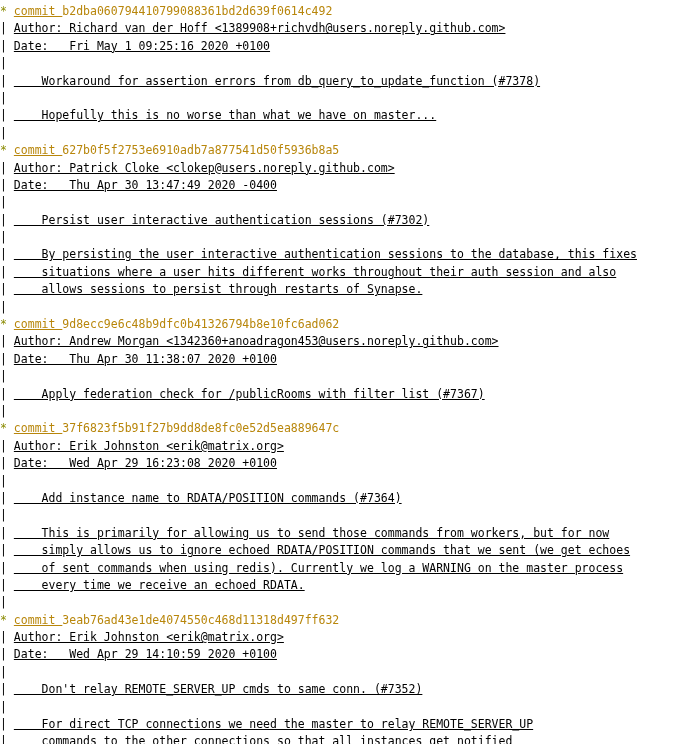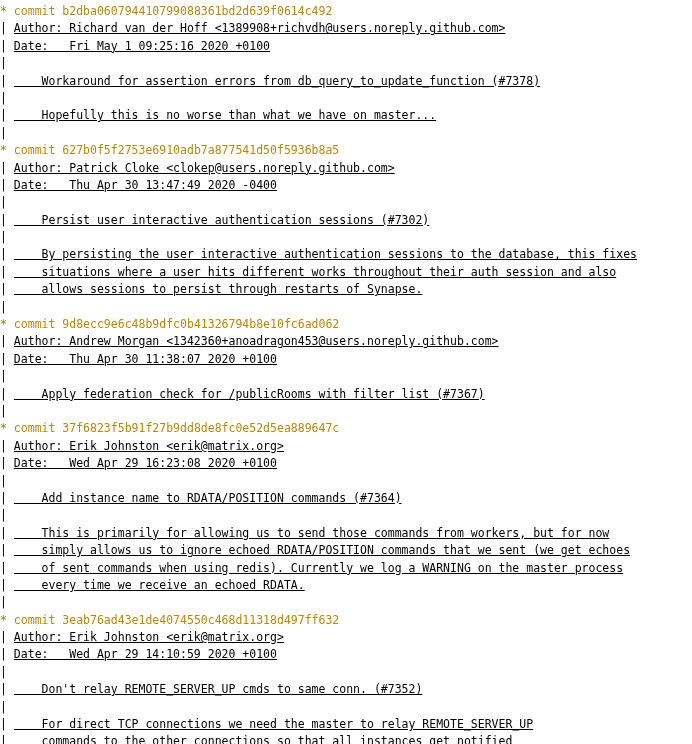--- a/index.html
+++ b/index.html
@@ -29,20 +29,21 @@
     color: #000000;
   }
   .graph-star {
     color: #8a8a00;
   }
   .commit-line .sha {
     color: #b8860b;
   }
   .commit-line .kw {
     color: #b8860b;
+    text-decoration: underline;
   }
   .txt {
     color: #000000;
     text-decoration: underline;
   }
 </style>
 </head>
 <body>
 
 <div id="log"><div class="row commit-line"><span class="graph graph-star">* </span><span class="kw">commit </span><span class="sha">b2dba060794410799088361bd2d639f0614c492</span></div><div class="row"><span class="graph">| </span><span class="txt">Author: Richard van der Hoff &lt;1389908+richvdh@users.noreply.github.com&gt;</span></div><div class="row"><span class="graph">| </span><span class="txt">Date:   Fri May 1 09:25:16 2020 +0100</span></div><div class="row"><span class="graph">| </span><span class="txt"></span></div><div class="row"><span class="graph">| </span><span class="txt">    Workaround for assertion errors from db_query_to_update_function (#7378)</span></div><div class="row"><span class="graph">| </span><span class="txt"></span></div><div class="row"><span class="graph">| </span><span class="txt">    Hopefully this is no worse than what we have on master...</span></div><div class="row"><span class="graph">| </span><span class="txt"></span></div><div class="row commit-line"><span class="graph graph-star">* </span><span class="kw">commit </span><span class="sha">627b0f5f2753e6910adb7a877541d50f5936b8a5</span></div><div class="row"><span class="graph">| </span><span class="txt">Author: Patrick Cloke &lt;clokep@users.noreply.github.com&gt;</span></div><div class="row"><span class="graph">| </span><span class="txt">Date:   Thu Apr 30 13:47:49 2020 -0400</span></div><div class="row"><span class="graph">| </span><span class="txt"></span></div><div class="row"><span class="graph">| </span><span class="txt">    Persist user interactive authentication sessions (#7302)</span></div><div class="row"><span class="graph">| </span><span class="txt"></span></div><div class="row"><span class="graph">| </span><span class="txt">    By persisting the user interactive authentication sessions to the database, this fixes</span></div><div class="row"><span class="graph">| </span><span class="txt">    situations where a user hits different works throughout their auth session and also</span></div><div class="row"><span class="graph">| </span><span class="txt">    allows sessions to persist through restarts of Synapse.</span></div><div class="row"><span class="graph">| </span><span class="txt"></span></div><div class="row commit-line"><span class="graph graph-star">* </span><span class="kw">commit </span><span class="sha">9d8ecc9e6c48b9dfc0b41326794b8e10fc6ad062</span></div><div class="row"><span class="graph">| </span><span class="txt">Author: Andrew Morgan &lt;1342360+anoadragon453@users.noreply.github.com&gt;</span></div><div class="row"><span class="graph">| </span><span class="txt">Date:   Thu Apr 30 11:38:07 2020 +0100</span></div><div class="row"><span class="graph">| </span><span class="txt"></span></div><div class="row"><span class="graph">| </span><span class="txt">    Apply federation check for /publicRooms with filter list (#7367)</span></div><div class="row"><span class="graph">| </span><span class="txt"></span></div><div class="row commit-line"><span class="graph graph-star">* </span><span class="kw">commit </span><span class="sha">37f6823f5b91f27b9dd8de8fc0e52d5ea889647c</span></div><div class="row"><span class="graph">| </span><span class="txt">Author: Erik Johnston &lt;erik@matrix.org&gt;</span></div><div class="row"><span class="graph">| </span><span class="txt">Date:   Wed Apr 29 16:23:08 2020 +0100</span></div><div class="row"><span class="graph">| </span><span class="txt"></span></div><div class="row"><span class="graph">| </span><span class="txt">    Add instance name to RDATA/POSITION commands (#7364)</span></div><div class="row"><span class="graph">| </span><span class="txt"></span></div><div class="row"><span class="graph">| </span><span class="txt">    This is primarily for allowing us to send those commands from workers, but for now</span></div><div class="row"><span class="graph">| </span><span class="txt">    simply allows us to ignore echoed RDATA/POSITION commands that we sent (we get echoes</span></div><div class="row"><span class="graph">| </span><span class="txt">    of sent commands when using redis). Currently we log a WARNING on the master process</span></div><div class="row"><span class="graph">| </span><span class="txt">    every time we receive an echoed RDATA.</span></div><div class="row"><span class="graph">| </span><span class="txt"></span></div><div class="row commit-line"><span class="graph graph-star">* </span><span class="kw">commit </span><span class="sha">3eab76ad43e1de4074550c468d11318d497ff632</span></div><div class="row"><span class="graph">| </span><span class="txt">Author: Erik Johnston &lt;erik@matrix.org&gt;</span></div><div class="row"><span class="graph">| </span><span class="txt">Date:   Wed Apr 29 14:10:59 2020 +0100</span></div><div class="row"><span class="graph">| </span><span class="txt"></span></div><div class="row"><span class="graph">| </span><span class="txt">    Don't relay REMOTE_SERVER_UP cmds to same conn. (#7352)</span></div><div class="row"><span class="graph">| </span><span class="txt"></span></div><div class="row"><span class="graph">| </span><span class="txt">    For direct TCP connections we need the master to relay REMOTE_SERVER_UP</span></div><div class="row"><span class="graph">| </span><span class="txt">    commands to the other connections so that all instances get notified</span></div></div>

